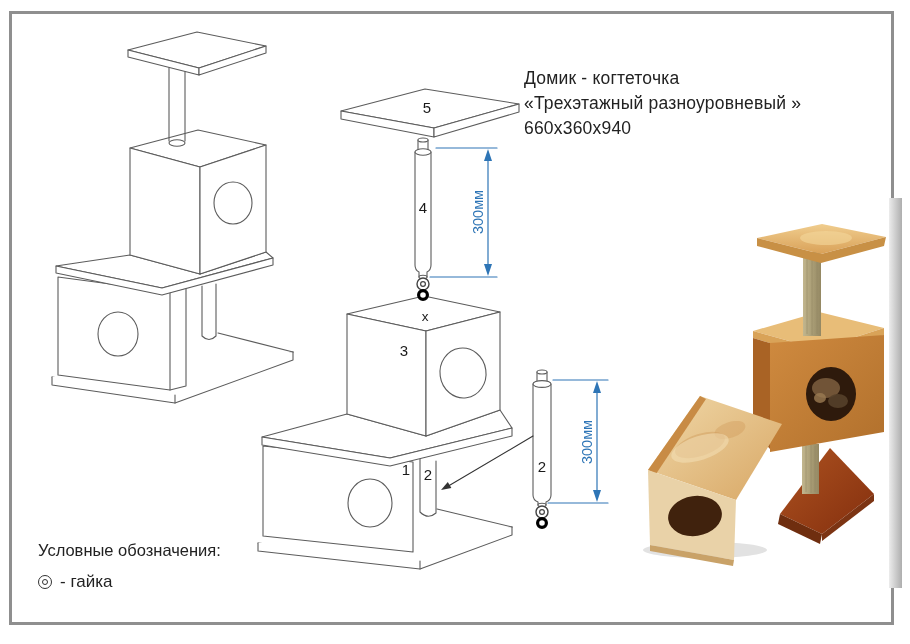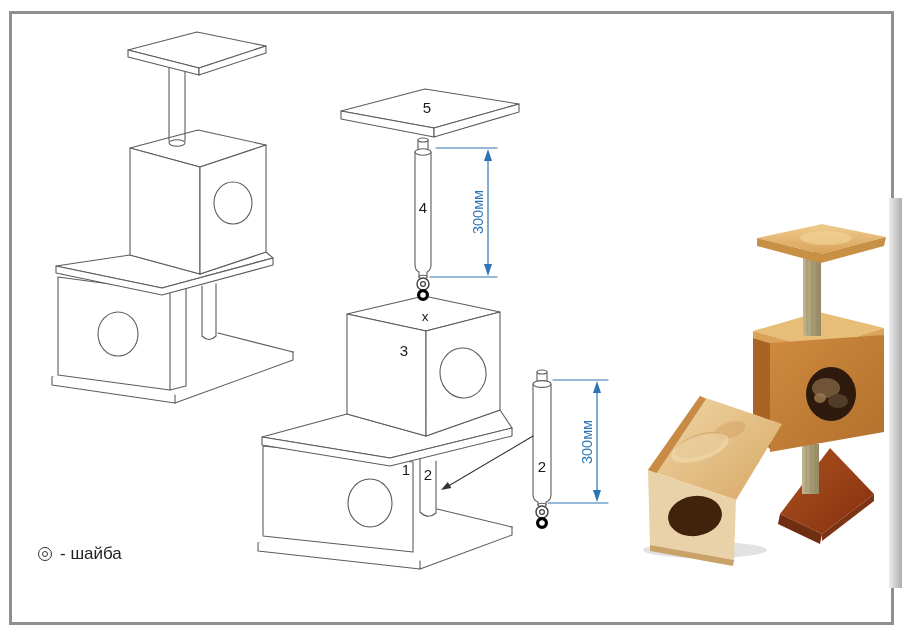--- a/index.html
+++ b/index.html
@@ -231,23 +231,29 @@
         <polygon points="648,470 736,500 734,560 650,545" fill="#e9d2a8"></polygon>
         <ellipse cx="700" cy="448" rx="30" ry="12" fill="#f5e3bc" opacity="0.5" transform="rotate(-18 700 448)"></ellipse>
         <ellipse cx="695" cy="516" rx="27" ry="20" fill="#40220d" transform="rotate(-8 695 516)"></ellipse>
         <polygon points="650,545 734,560 733,566 650,551" fill="#c9a268"></polygon>
       </g>
     </g>
   </svg>
 
   <div class="photo-band"></div>
 
+  <div class="title-block">
+    <div>Домик - когтеточка</div>
+    <div>«Трехэтажный  разноуровневый »</div>
+    <div>660х360х940</div>
+  </div>
 
   <div class="legend">
+    <div class="legend-heading">Условные обозначения:</div>
     <div class="legend-row">
       <span class="washer-glyph">
           <span class="inner"></span>
         </span>
-      <span>- шайба</span>
+      <span>- гайка</span>
     </div>
   </div>
 
 </div>
 
 </body></html>

